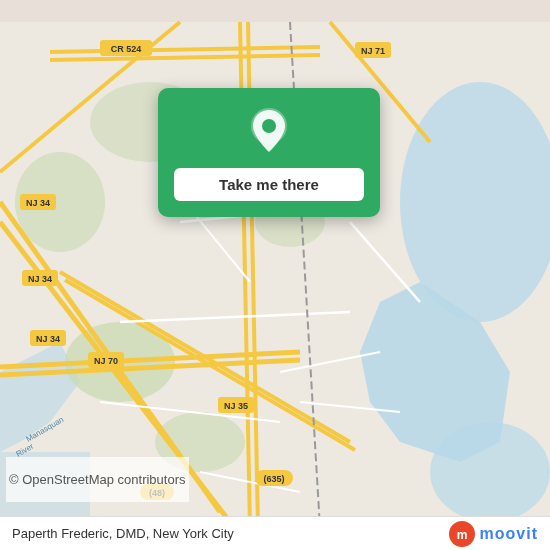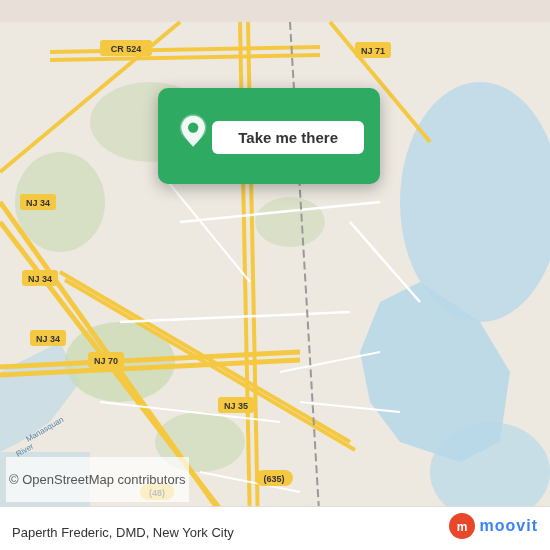--- a/index.html
+++ b/index.html
@@ -26,24 +26,24 @@
       position: absolute;
       top: 0; left: 0;
     }
 
     
     .bottom-bar {
       position: absolute;
       bottom: 0;
       left: 0;
       right: 0;
-      height: 44px;
+      height: 34px;
       background: white;
       display: flex;
-      align-items: flex-end;
+      align-items: center;
       padding: 10px 12px;
       border-top: 1px solid #ddd;
       z-index: 10;
     }
 
     .bottom-bar-text {
       font-size: 13px;
       color: #333;
       font-weight: 500;
     }
@@ -82,21 +82,21 @@
     
     .location-card {
       position: absolute;
       top: 88px;
       left: 158px;
       width: 222px;
       background: #2eaa62;
       border-radius: 10px;
       padding: 18px 16px 16px;
       display: flex;
-      flex-direction: row;
+      flex-direction: column;
       align-items: center;
       z-index: 20;
       box-shadow: 0 4px 16px rgba(0,0,0,0.3);
     }
 
     .pin-icon {
       width: 52px;
       height: 52px;
       margin-bottom: 10px;
     }

